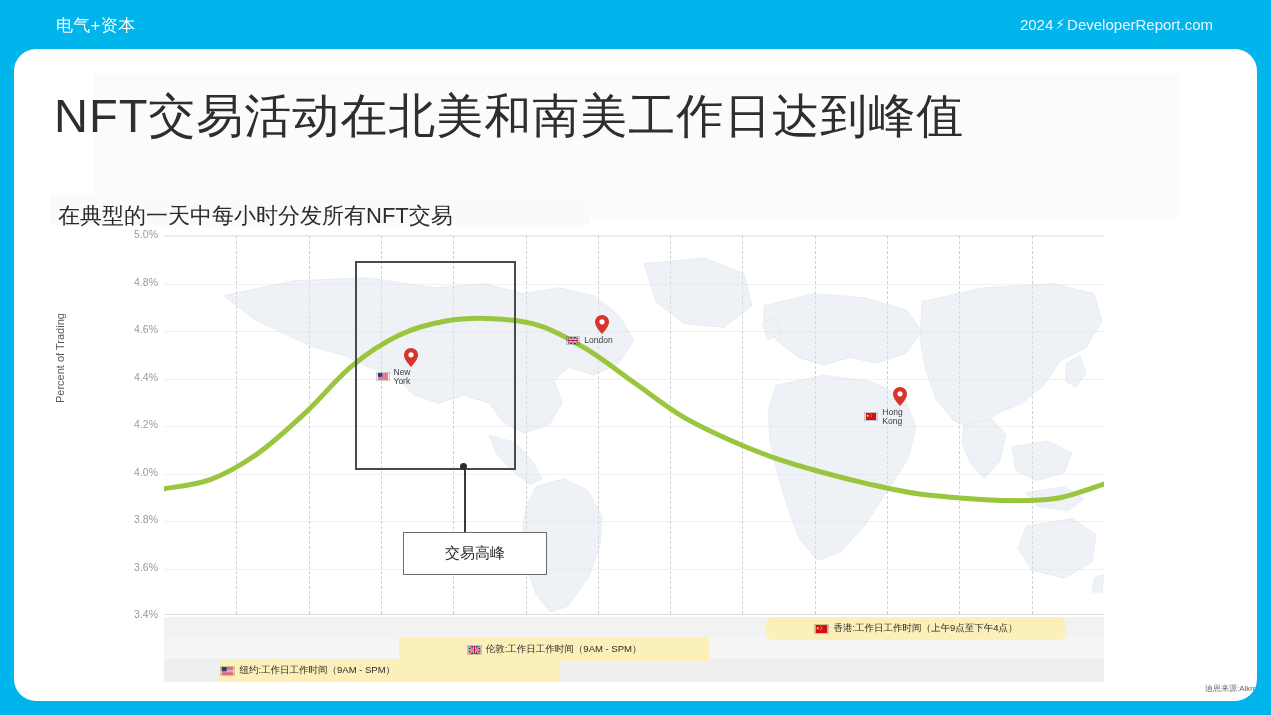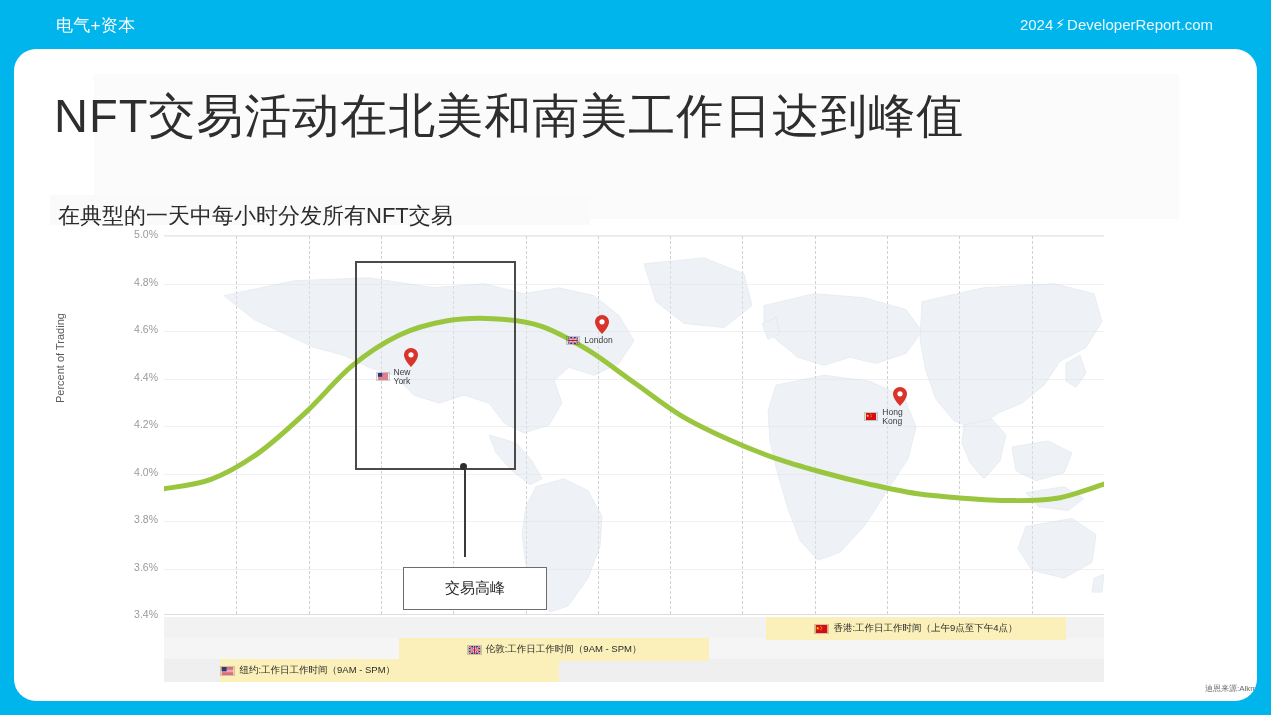--- a/index.html
+++ b/index.html
@@ -285,29 +285,29 @@
                 <circle cx="10" cy="3.6" r=".85" fill="#ffde00"></circle>
                 <circle cx="10" cy="6" r=".85" fill="#ffde00"></circle>
                 <circle cx="8.2" cy="7.6" r=".85" fill="#ffde00"></circle>
               </svg>
             </span>
             <span class="city-name">Hong<br>Kong</span>
           </div>
         </div>
     </div>
 
-    <div class="callout" style="left:343px; top:297px; width:144px; height:43px;margin-top:35px;">
+    <div class="callout" style="left:343px; top:297px; width:144px; height:43px;">
       <span>交易高峰</span>
     </div>
 
     <div class="bars" id="bars">
         <div class="bar-track" style="top: 0px; background: rgb(242, 242, 242);"></div>
         <div class="bar-track" style="top: 21px; background: rgb(245, 245, 245);"></div>
         <div class="bar-track" style="top: 42px; background: rgb(239, 239, 239);"></div>
-        <div class="bar" style="left: 64%; width: 32%; top: 0px; justify-content: center;">
+        <div class="bar" style="left: 64%; width: 32%; top: 0px; justify-content: center; border-radius: 7px;">
           <span class="bar-label">
             <span>
               <svg class="flag" width="15" height="10" viewBox="0 0 19 13">
                 <rect width="19" height="13" fill="#d60b18"></rect>
                 <path d="M3.4 2.2 l.75 2.1 2.2.05 -1.75 1.3 .63 2.15 -1.83-1.25 -1.83 1.25 .63-2.15 -1.75-1.3 2.2-.05z" fill="#ffde00"></path>
                 <circle cx="8.2" cy="1.9" r=".85" fill="#ffde00"></circle>
                 <circle cx="10" cy="3.6" r=".85" fill="#ffde00"></circle>
                 <circle cx="10" cy="6" r=".85" fill="#ffde00"></circle>
                 <circle cx="8.2" cy="7.6" r=".85" fill="#ffde00"></circle>
               </svg>

